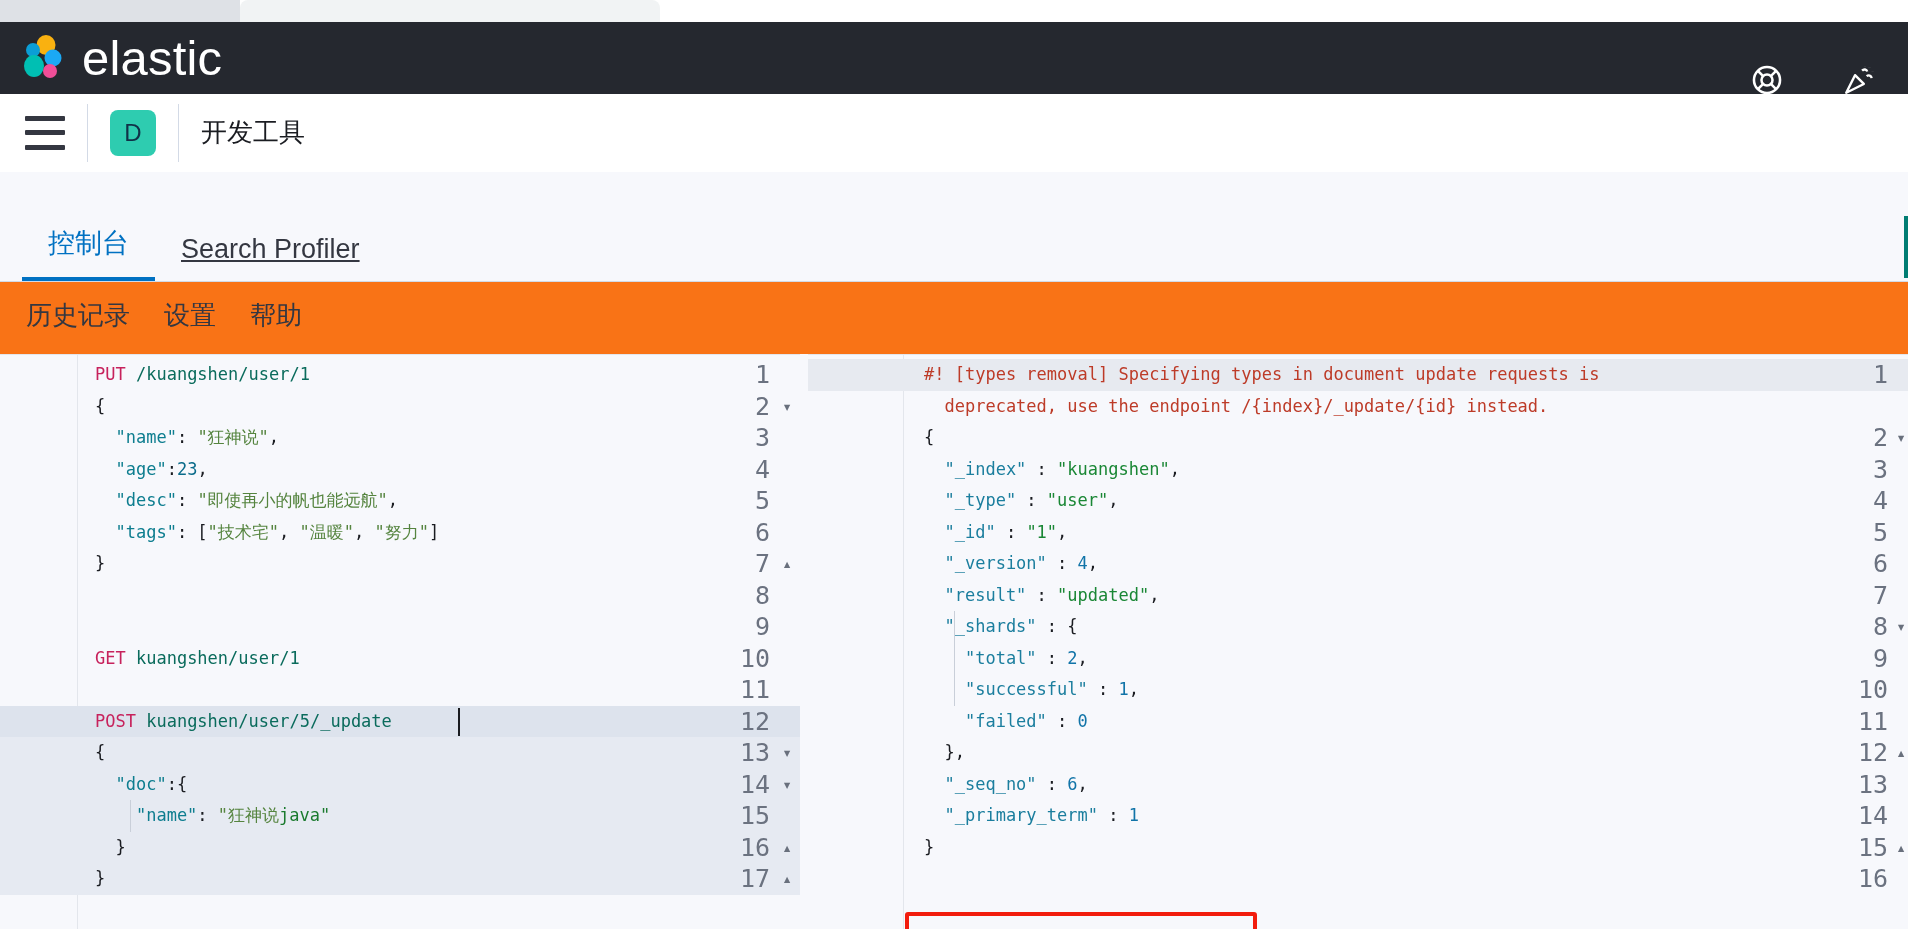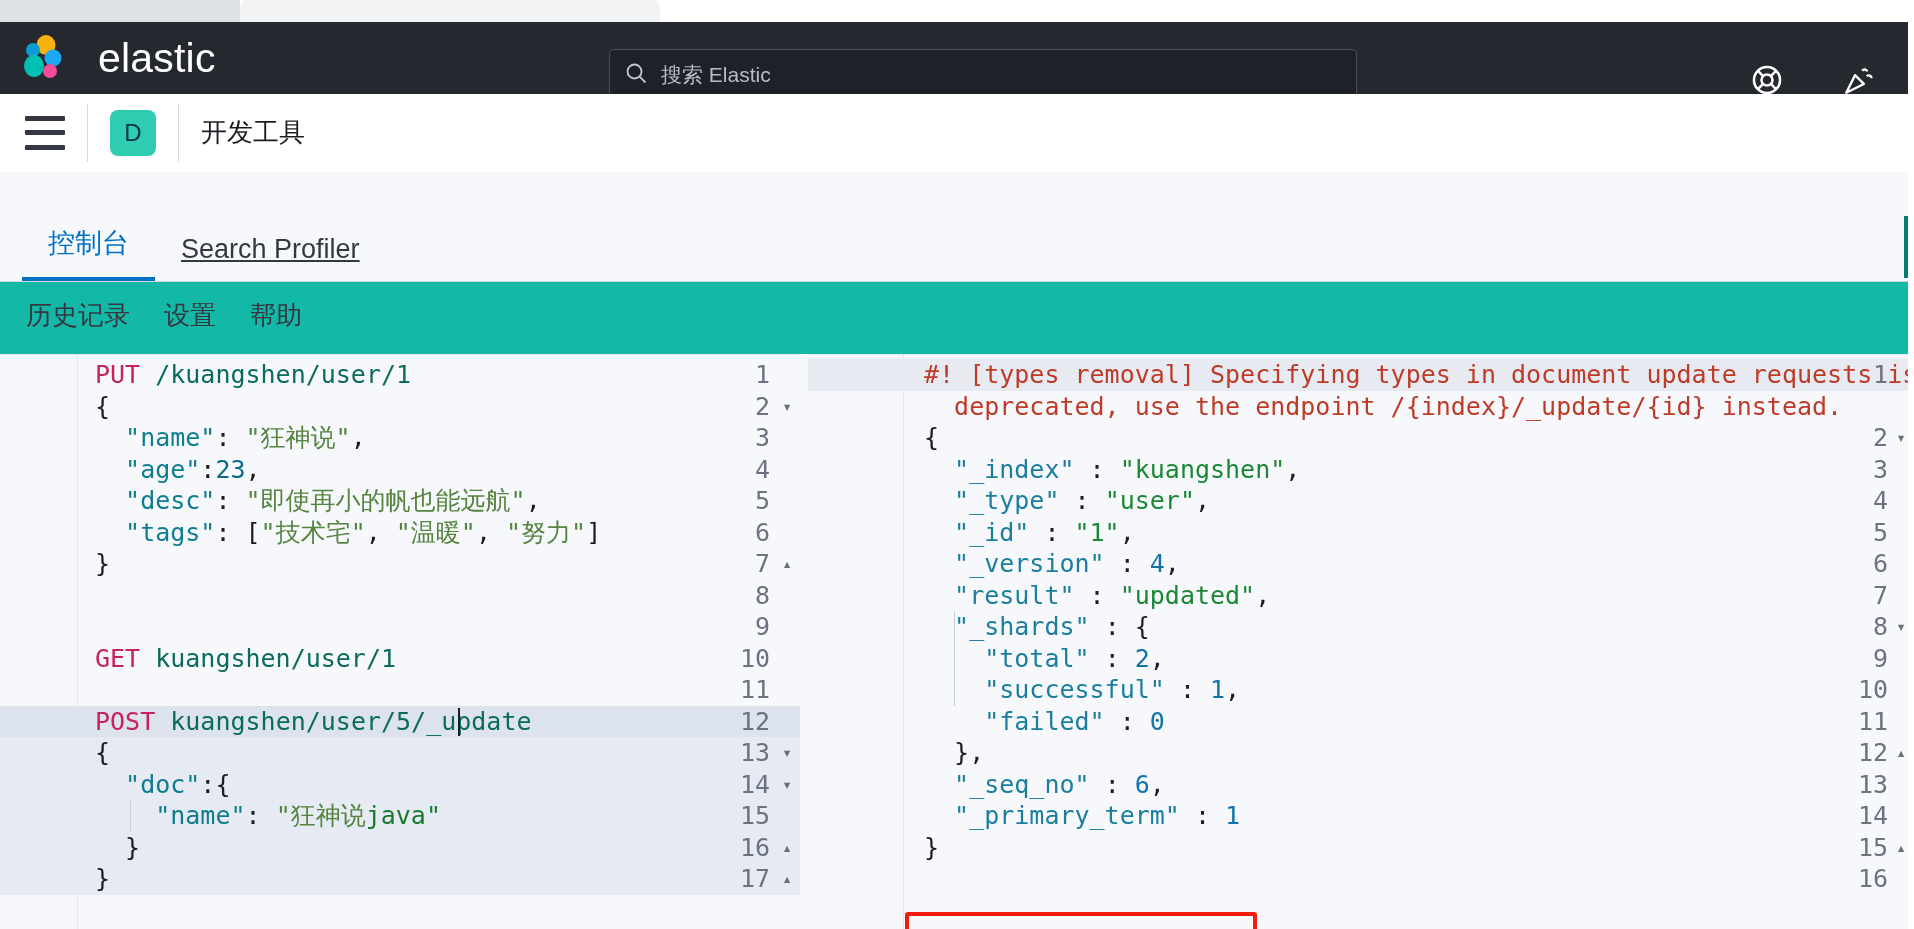--- a/index.html
+++ b/index.html
@@ -24,21 +24,21 @@
   }
   
   #global-nav {
     position: absolute; top: 22px; left: 0; width: 1914px; height: 72px;
     background: #25282f;
     display: flex; align-items: center;
   }
   #brand { display: flex; align-items: center; margin-left: 22px; }
   #brand-logo { width: 46px; height: 46px; position: relative; }
   #brand-name {
-    color: #ffffff; font-size: 41px; margin-left: 30px;
+    color: #ffffff; font-size: 49px; margin-left: 14px;
     font-weight: 400; letter-spacing: .2px;
   }
   #global-search {
     position: absolute; left: 609px; top: 27px;
     width: 748px; height: 52px;
     background: #1f2128; border: 1px solid #4a4f59; border-radius: 5px;
     display: flex; align-items: center; padding: 0 14px;
   }
   #global-search-placeholder {
     color: #b9bcc4; font-size: 21px; margin-left: 13px;
@@ -83,21 +83,21 @@
   .tab.active { color: #0071c2; border-bottom: 4px solid #0071c2; }
   .tab.hover .tab-label { text-decoration: underline; }
   .badge-beta {
     border: 1px solid #c8ccd4; border-radius: 18px;
     padding: 5px 17px 7px 17px; font-size: 22px; color: #343741;
     background: #f7f8fc;
   }
   
   #console-toolbar {
     position: absolute; top: 282px; left: 0; width: 1914px; height: 72px;
-    background: #14b8a6;
+    background: #f97316;
     text-align: right;
   }
   #console-links {
     position: absolute; left: 26px; top: 16px; display: flex; gap: 34px;
   }
   .console-link { font-size: 26px; color: #343741; cursor: pointer; }
   #status-group {
     position: absolute; right: 26px; top: 13px; display: flex; gap: 18px; align-items: center;
   }
   .status-pill {
@@ -130,21 +130,21 @@
     position: absolute; right: 30px; color: #6b7280;
     font-family: "DejaVu Sans Mono", monospace; font-size: 25px;
     line-height: 31.5px; text-align: right;
   }
   .fold {
     position: absolute; right: 8px; color: #69707d; font-size: 16px;
     line-height: 31.5px;
   }
   .cl {
     position: absolute; left: 0; right: 0; height: 31.5px; white-space: pre;
-    font-family: "DejaVu Sans Mono", monospace; font-size: 25px;
+    font-family: "DejaVu Sans Mono", monospace; font-size: 17px;
     line-height: 31.5px;
   }
   .cl .txt { position: absolute; left: 95px; }
   
   #response-pane .cl .txt { left: 116px; }
   #response-pane .ln { right: 26px; }
   #response-pane .gutter { width: 96px; }
   
   .k-method  { color: #c7225c; }
   .k-url     { color: #0a6b5c; }
@@ -196,29 +196,20 @@
         <ellipse cx="11" cy="15" rx="7" ry="7" fill="#0b9ed6"></ellipse>
         <ellipse cx="31" cy="23" rx="8.5" ry="8.5" fill="#1ba9f5"></ellipse>
         <ellipse cx="12" cy="31" rx="10" ry="11" fill="#00bfb3"></ellipse>
         <ellipse cx="28" cy="36" rx="7" ry="7" fill="#f04e98"></ellipse>
         <ellipse cx="8" cy="22" rx="5.5" ry="5.5" fill="#07c" opacity="0"></ellipse>
       </svg>
     </div>
     <div id="brand-name">elastic</div>
   </div>
 
-  <div id="global-search">
-    <span>
-      <svg width="24" height="24" viewBox="0 0 24 24" fill="none" stroke="#c2c6ce" stroke-width="1.8">
-        <circle cx="10.5" cy="10.5" r="7"></circle>
-          <line x1="15.6" y1="15.6" x2="21.5" y2="21.5"></line>
-      </svg>
-    </span>
-    <span id="global-search-placeholder">搜索 Elastic</span>
-  </div>
 
   <div id="nav-right-icons">
     <span class="nav-icon">
       <svg width="34" height="34" viewBox="0 0 24 24" fill="none" stroke="#ffffff" stroke-width="1.8">
         <circle cx="12" cy="12" r="9.2"></circle>
           <circle cx="12" cy="12" r="3.9"></circle>
         <line x1="5.6" y1="5.6" x2="9.3" y2="9.3"></line>
           <line x1="14.7" y1="14.7" x2="18.4" y2="18.4"></line>
         <line x1="18.4" y1="5.6" x2="14.7" y2="9.3"></line>
           <line x1="9.3" y1="14.7" x2="5.6" y2="18.4"></line>

